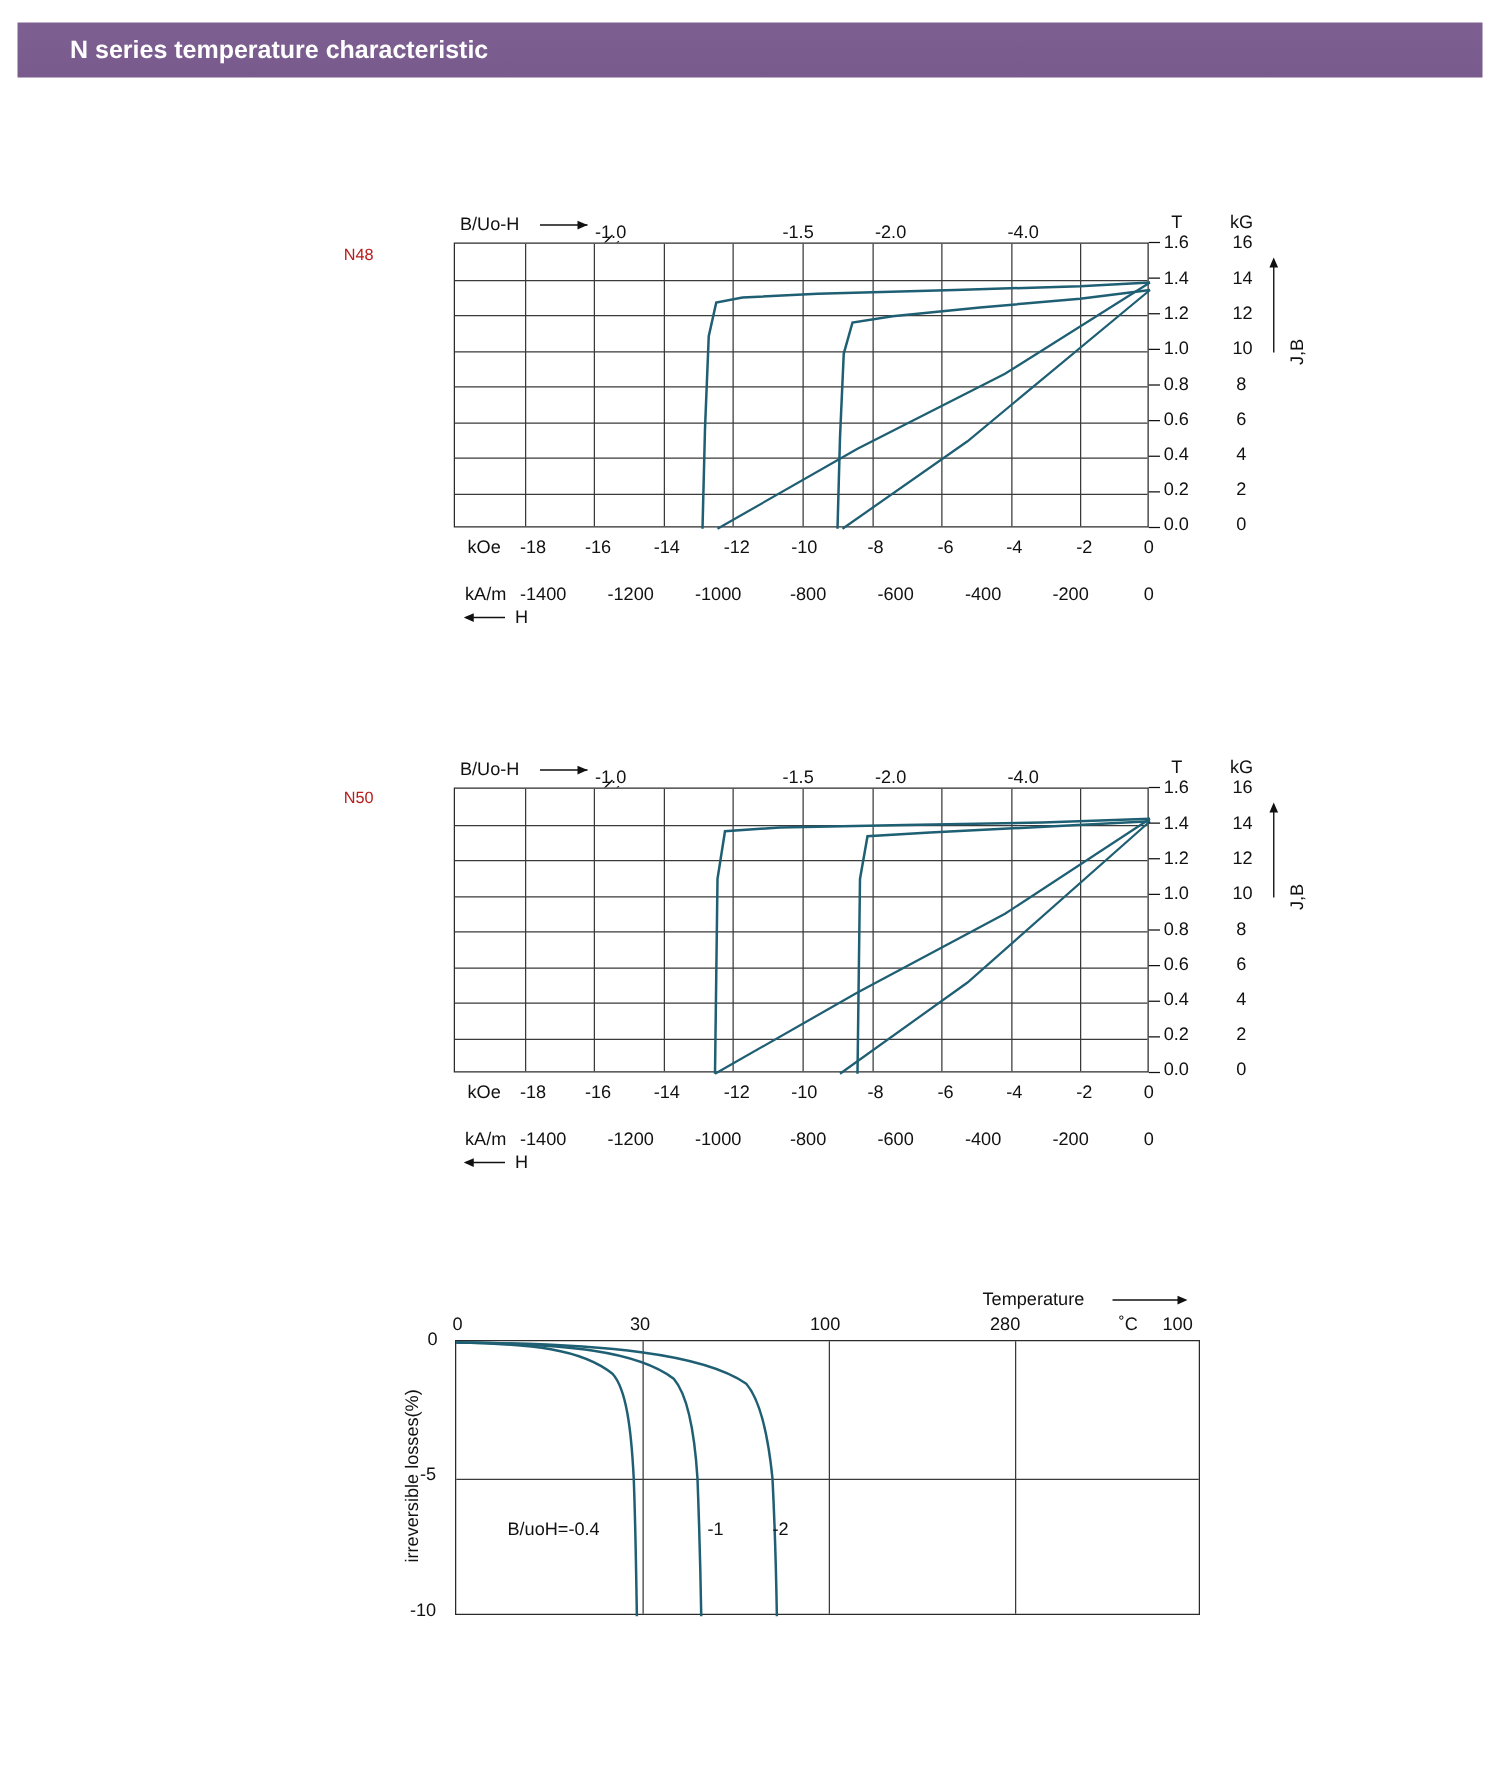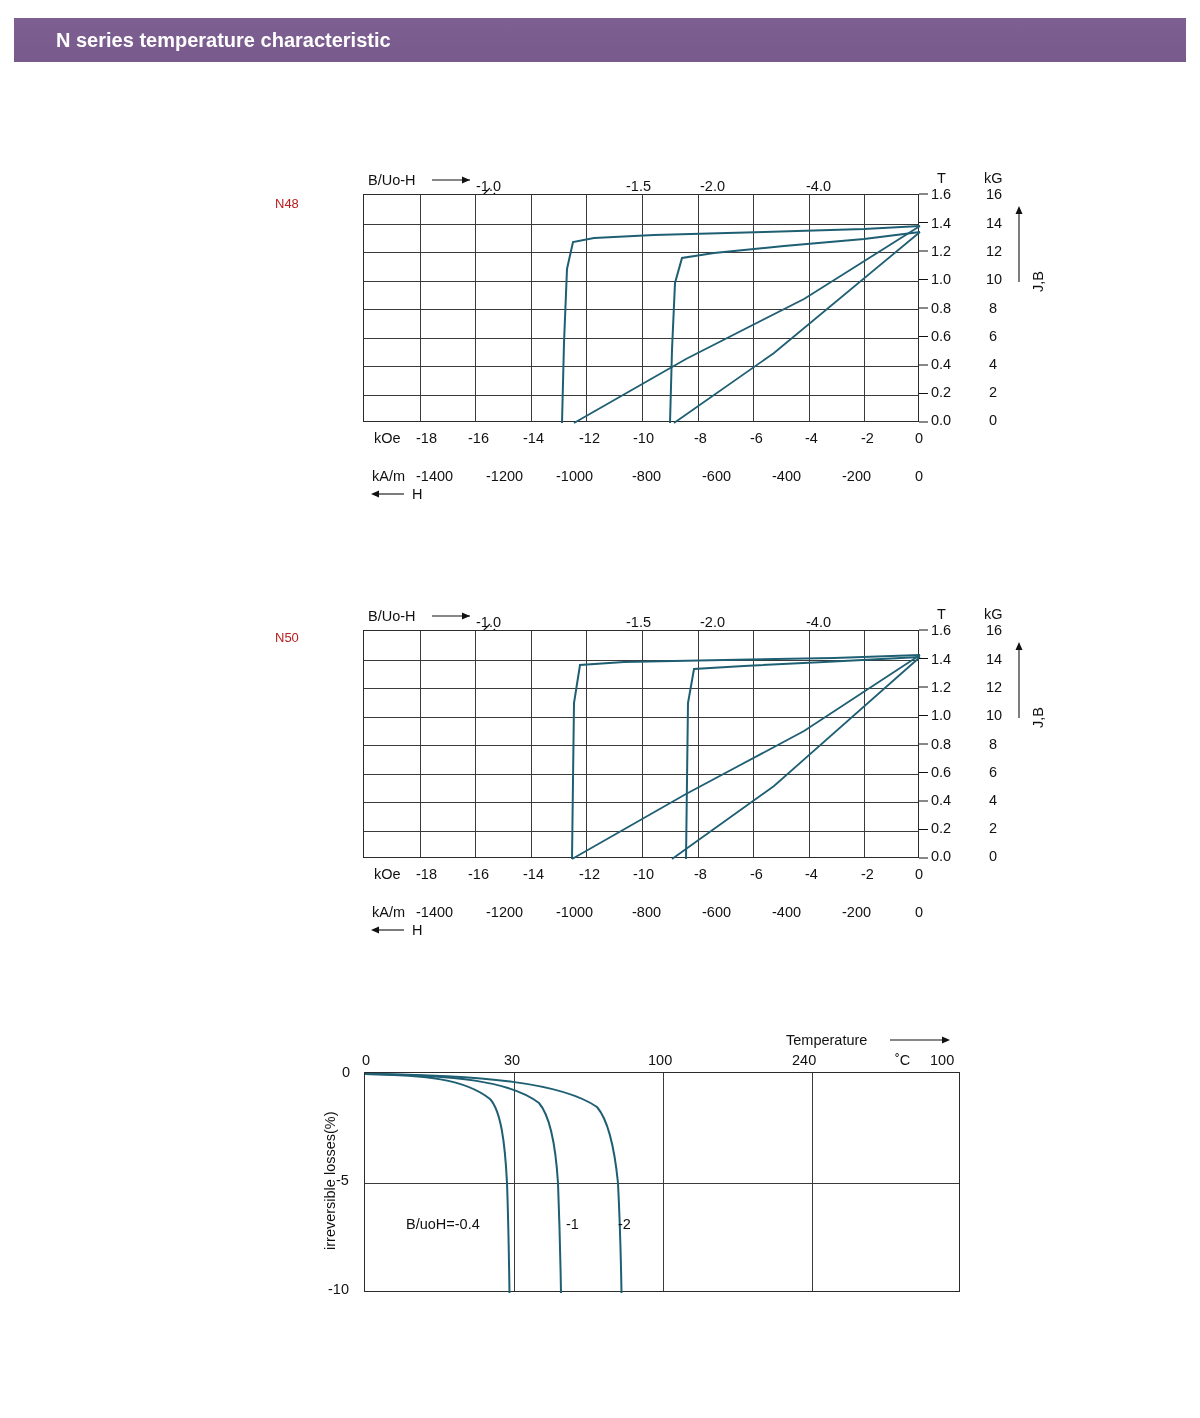--- a/index.html
+++ b/index.html
@@ -371,21 +371,21 @@
 
   <div class="axis-text" style="left:786px;top:32px;">Temperature</div>
   <svg class="curve-svg" width="1200" height="380">
     <line x1="890" y1="40" x2="948" y2="40" stroke="#111" stroke-width="1.2"></line>
     <polygon points="950,40 942,36.5 942,43.5" fill="#111"></polygon>
   </svg>
 
   <div class="tick-label" style="left:362px;top:52px;">0</div>
   <div class="tick-label" style="left:504px;top:52px;">30</div>
   <div class="tick-label" style="left:648px;top:52px;">100</div>
-  <div class="tick-label" style="left:792px;top:52px;">240</div>
+  <div class="tick-label" style="left:792px;top:52px;">280</div>
   <div class="axis-text" style="left:895px;top:52px;">˚C</div>
   <div class="tick-label" style="left:930px;top:52px;">100</div>
 
   <div class="rot-label" style="left:322px;top:250px;">irreversible  losses(%)</div>
 
   <div class="tick-label" style="left:342px;top:64px;">0</div>
   <div class="tick-label" style="left:336px;top:172px;">-5</div>
   <div class="tick-label" style="left:328px;top:281px;">-10</div>
 
   <div class="plot" style="left:364px;top:72px;width:596px;height:220px;">

